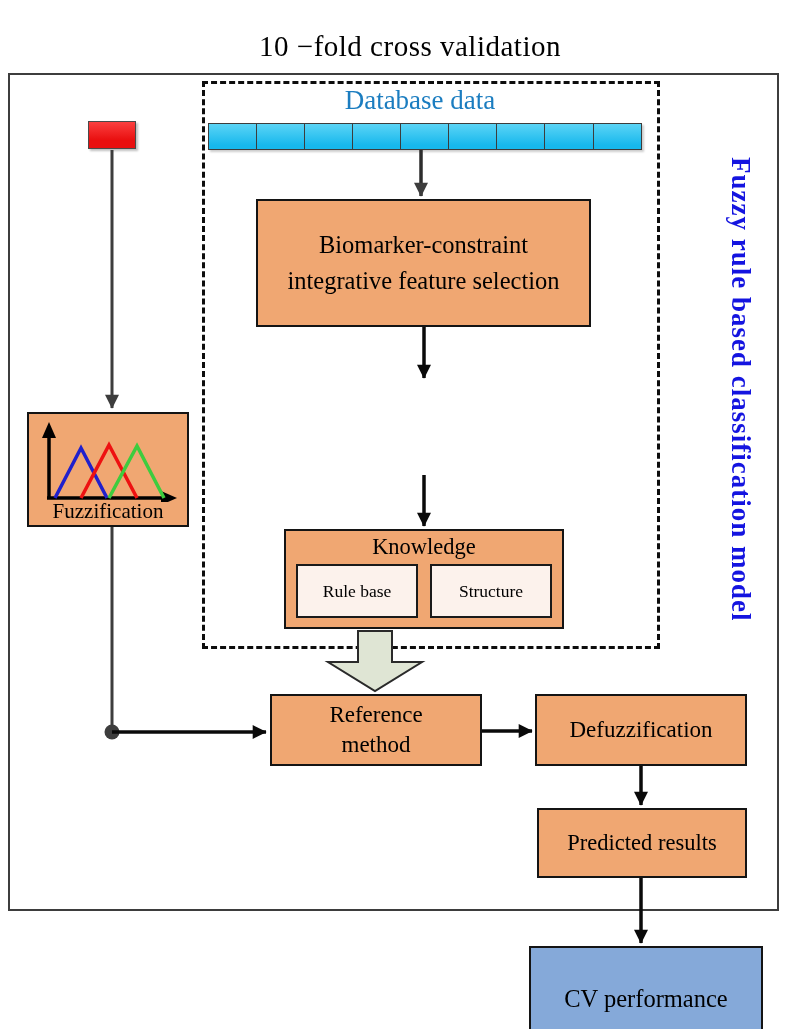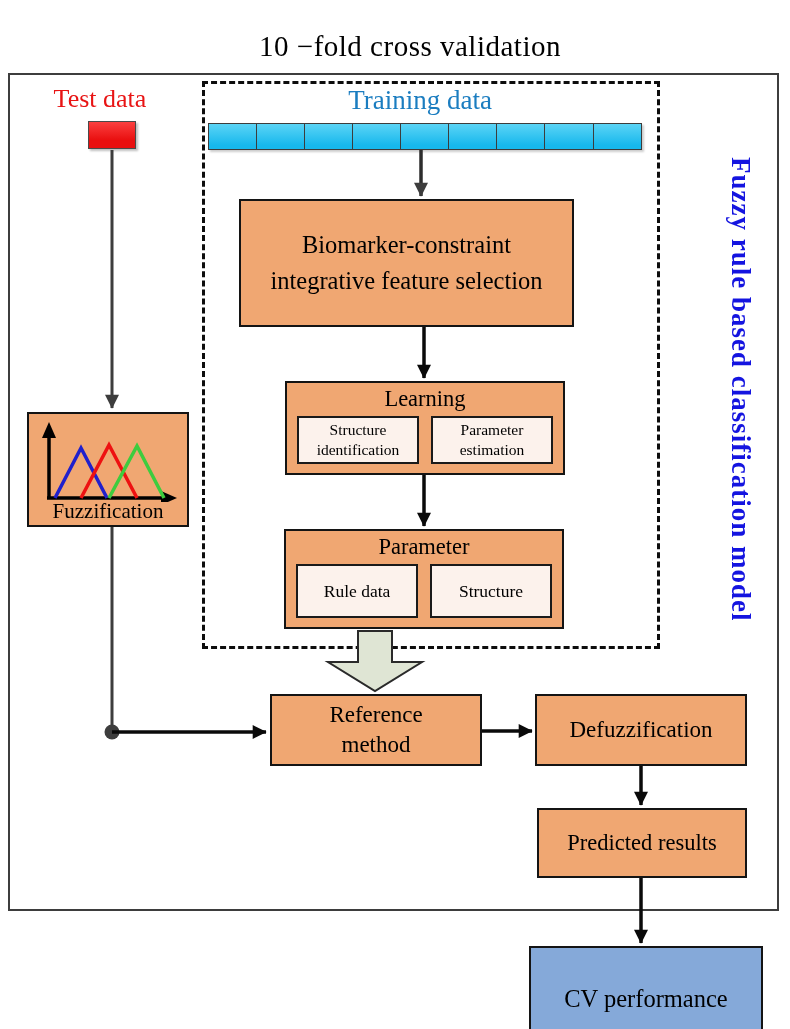--- a/index.html
+++ b/index.html
@@ -24,21 +24,21 @@
   .train-label{position:absolute;left:290px;top:56px;width:260px;text-align:center;
                font-size:27px;color:var(--trainblue);}
   .train-bar{position:absolute;left:208px;top:94px;width:434px;height:27px;
              display:flex;box-shadow:2px 2px 2px rgba(0,0,0,.2);}
   .seg{flex:1;background:linear-gradient(180deg,#5bd4f6 0%,#17b8ec 85%);
        border:1.5px solid #3c3c3c;box-sizing:border-box;margin-left:-1.5px;}
   .seg:first-child{margin-left:0;}
   .node{position:absolute;background:var(--node);border:2.5px solid #141414;
         box-sizing:border-box;display:flex;align-items:center;justify-content:center;
         text-align:center;}
-  .biomarker{left:239px;top:170px;width:335px;height:128px;font-size:24.5px;
+  .biomarker{left:256px;top:170px;width:335px;height:128px;font-size:24.5px;
              line-height:1.45;padding:0 12px;}
   .group{flex-direction:column;justify-content:flex-start;}
   .learning{left:285px;top:352px;width:280px;height:94px;}
   .knowledge{left:284px;top:500px;width:280px;height:100px;}
   .group-title{font-size:22.5px;margin-top:3px;}
   .subrow{display:flex;gap:12px;width:100%;padding:4px 10px 9px;box-sizing:border-box;flex:1;}
   .subnode{flex:1;background:var(--subnode);border:2.5px solid #1a1a1a;box-sizing:border-box;
            display:flex;align-items:center;justify-content:center;text-align:center;
            font-size:15.5px;line-height:1.3;padding:2px;}
   .subnode.big{font-size:17.5px;}
@@ -61,50 +61,42 @@
 
 <div class="canvas">
 
   <div class="title">10 −fold cross validation</div>
 
   <div class="outer-frame"></div>
   <div class="dashed-frame"></div>
 
   <div class="side-label">Fuzzy rule based classification model</div>
 
-  <div class="test-label">Test data</div>
   <div class="test-rect"></div>
 
-  <div class="train-label">Training data</div>
+  <div class="train-label">Database data</div>
   <div class="train-bar">
       <div class="seg"></div>
       <div class="seg"></div>
       <div class="seg"></div>
       <div class="seg"></div>
       <div class="seg"></div>
       <div class="seg"></div>
       <div class="seg"></div>
       <div class="seg"></div>
       <div class="seg"></div>
     </div>
 
   <div class="node biomarker">Biomarker-constraint integrative feature selection</div>
 
-  <div class="node group learning">
-    <div class="group-title">Learning</div>
-    <div class="subrow">
-      <div class="subnode">Structure identification</div>
-      <div class="subnode">Parameter estimation</div>
-    </div>
-  </div>
 
   <div class="node group knowledge">
-    <div class="group-title">Parameter</div>
+    <div class="group-title">Knowledge</div>
     <div class="subrow">
-      <div class="subnode big">Rule data</div>
+      <div class="subnode big">Rule base</div>
       <div class="subnode big">Structure</div>
     </div>
   </div>
 
   <div class="node group fuzz">
     <svg width="150" height="84" viewBox="0 0 150 84">
       <line x1="16" y1="80" x2="16" y2="14" stroke="#000" stroke-width="3.5"></line>
       <polygon points="16,4 9,20 23,20" fill="#000"></polygon>
       <line x1="14" y1="80" x2="132" y2="80" stroke="#000" stroke-width="3.5"></line>
       <polygon points="144,80 128,73 128,87" fill="#000"></polygon>

